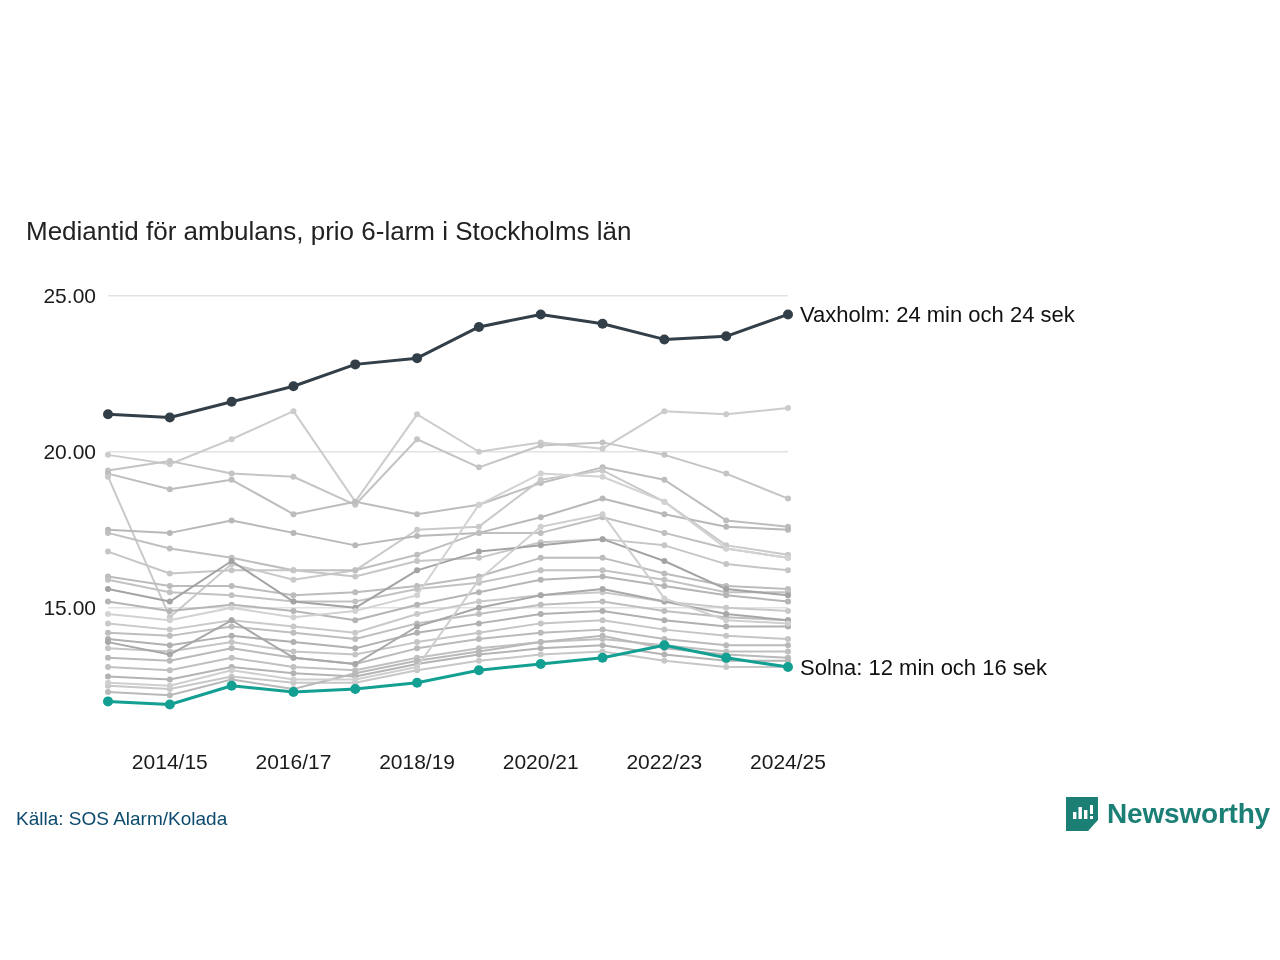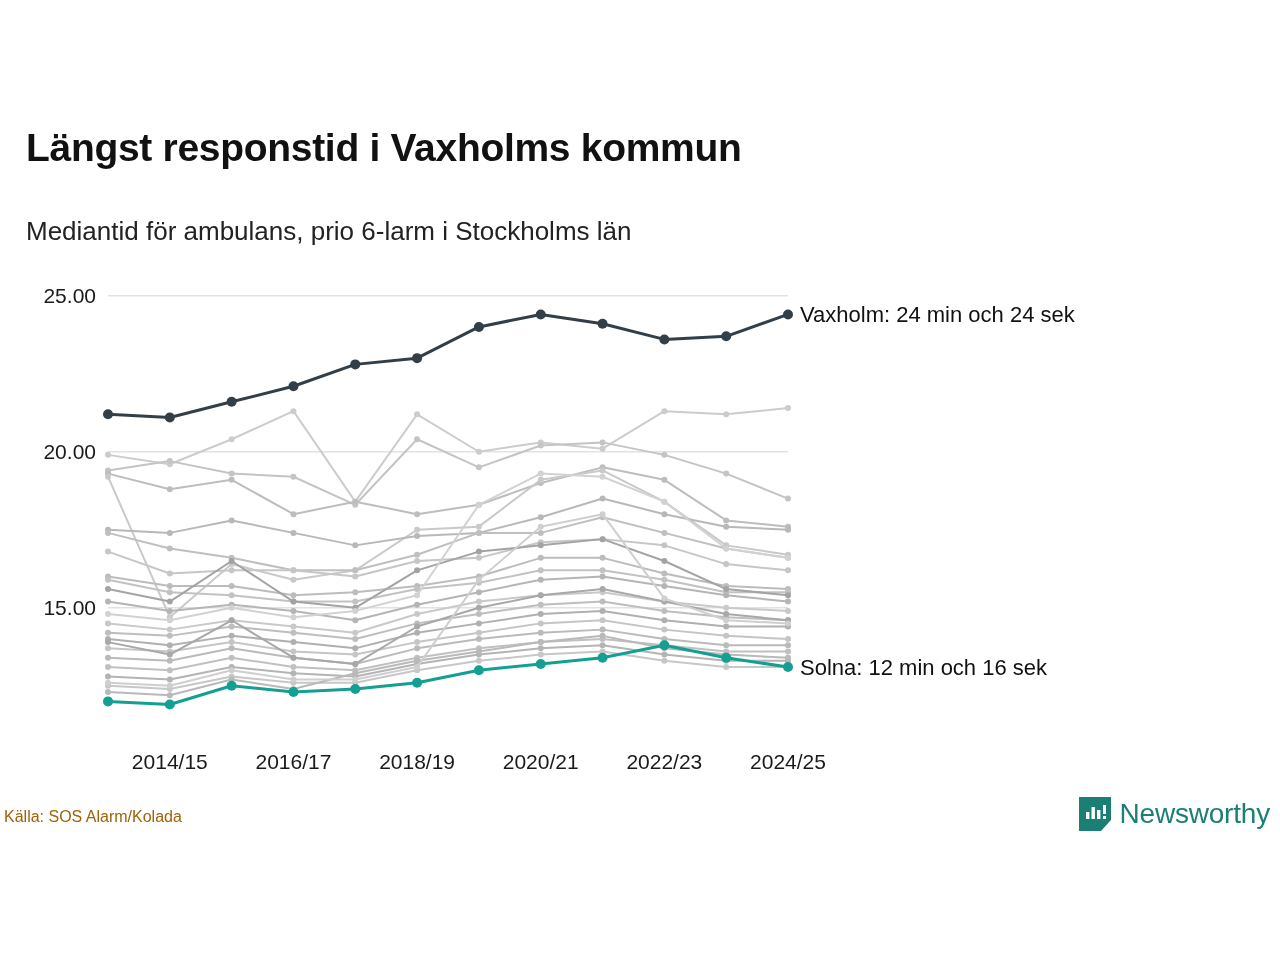--- a/index.html
+++ b/index.html
@@ -59,52 +59,51 @@
     fill: #1a1a1a;
     font-family: "Liberation Sans", sans-serif;
   }
   .annot {
     font-size: 22px;
     fill: #111111;
     font-family: "Liberation Sans", sans-serif;
   }
   .source {
     position: absolute;
-    left: 4px;
+    left: 16px;
     top: 808px;
-    font-size: 16px;
-    color: #a16207;
+    font-size: 19px;
+    color: #0c4a6e;
     white-space: nowrap;
   }
   .logo {
     position: absolute;
     right: 10px;
     top: 796px;
     display: flex;
     align-items: center;
     gap: 8px;
   }
   .logo-mark {
     width: 34px;
     height: 36px;
     display: block;
   }
   .logo-text {
     font-size: 28px;
     color: #1b7f76;
-    font-weight: normal;
+    font-weight: bold;
     letter-spacing: -0.2px;
   }
 </style>
 </head>
 <body>
 
 <div class="page">
 
-  <div class="title">Längst responstid i Vaxholms kommun</div>
   <div class="subtitle">Mediantid för ambulans, prio 6-larm i Stockholms län</div>
 
   <div class="chart-area">
     <svg class="plot" id="plot-svg" width="1280" height="540" viewBox="0 0 1280 540">
         <line x1="108" y1="352.78014184397165" x2="788" y2="352.78014184397165" stroke="#e2e2e2" stroke-width="1.5"></line>
         <text x="96" y="359.78014184397165" text-anchor="end" class="ytick">15.00</text>
         <line x1="108" y1="196.7517730496454" x2="788" y2="196.7517730496454" stroke="#e2e2e2" stroke-width="1.5"></line>
         <text x="96" y="203.7517730496454" text-anchor="end" class="ytick">20.00</text>
         <line x1="108" y1="40.72340425531917" x2="788" y2="40.72340425531917" stroke="#e2e2e2" stroke-width="1.5"></line>
         <text x="96" y="47.72340425531917" text-anchor="end" class="ytick">25.00</text>

